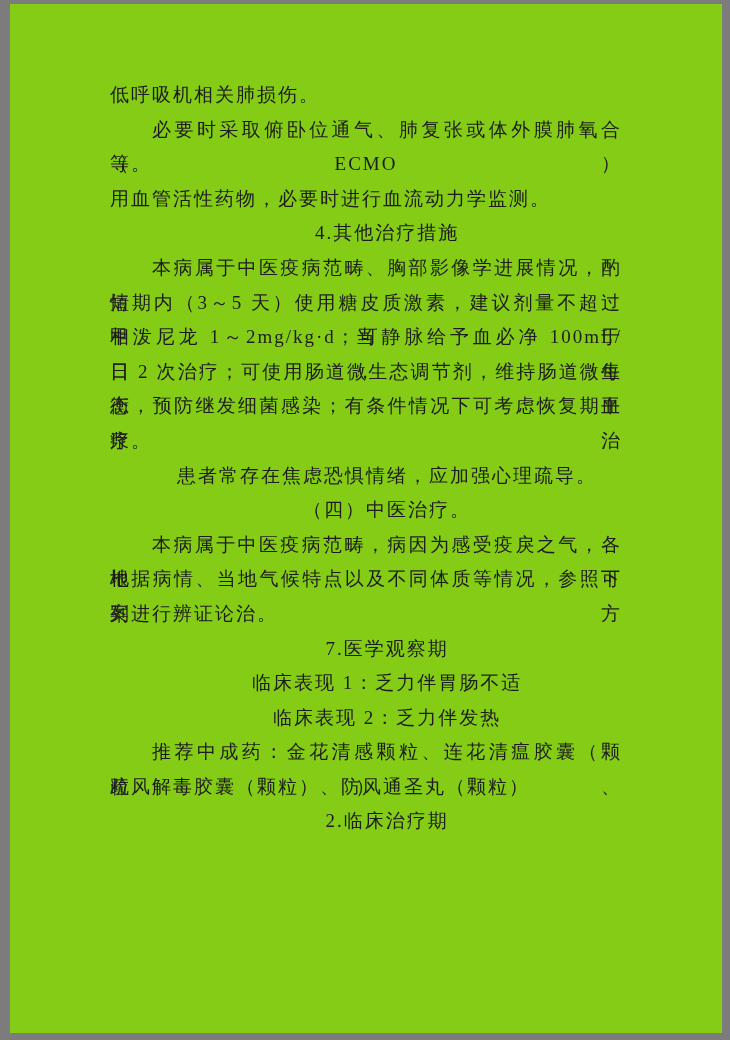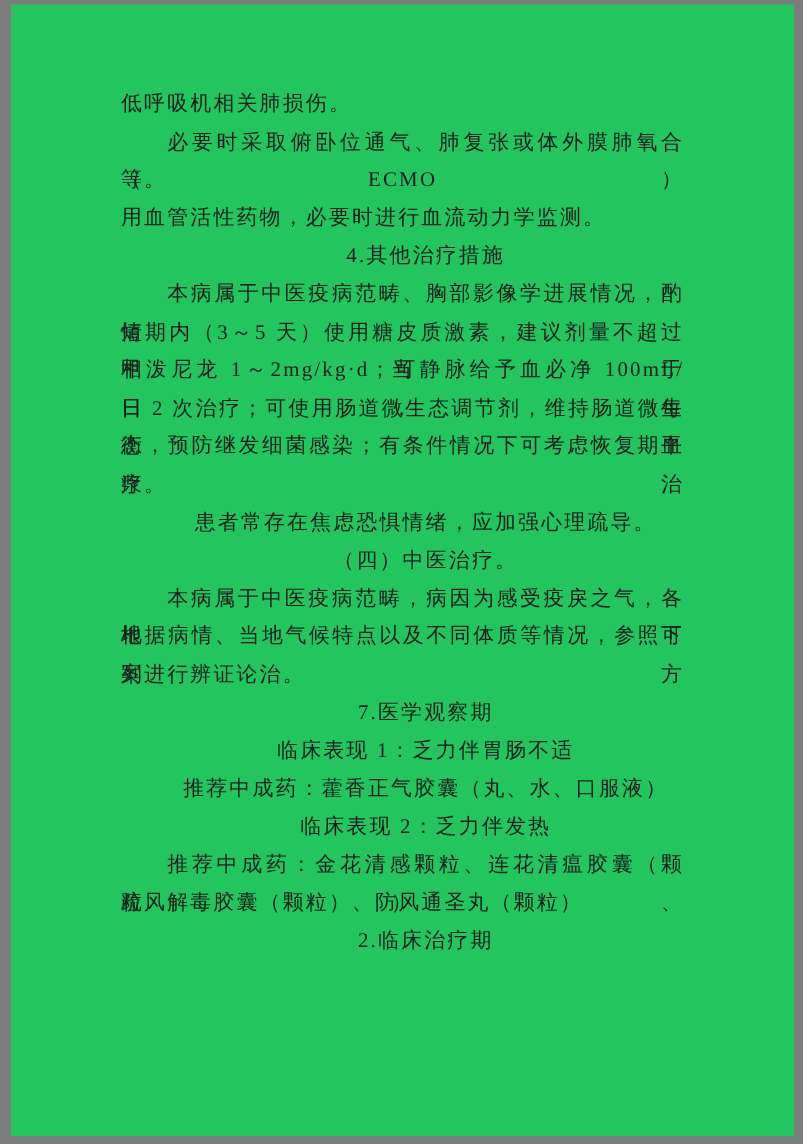--- a/index.html
+++ b/index.html
@@ -13,21 +13,21 @@
     position: relative;
     overflow: hidden;
     font-family: "Liberation Serif", "DejaVu Serif", serif;
   }
   .paper {
     position: absolute;
     left: 10px;
     top: 4px;
     width: 712px;
     height: 1029px;
-    background: #22c55e;
+    background: #84cc16;
   }
   .textblock {
     position: absolute;
     left: 100px;
     top: 74px;
     width: 512px;
   }
   .line {
     margin: 0;
     padding: 0;
@@ -66,19 +66,18 @@
     <p class="line justify">日 2 次治疗；可使用肠道微生态调节剂，维持肠道微生态平</p>
     <p class="line justify">衡，预防继发细菌感染；有条件情况下可考虑恢复期血浆治</p>
     <p class="line">疗。</p>
     <p class="line indent">患者常存在焦虑恐惧情绪，应加强心理疏导。</p>
     <p class="line indent">（四）中医治疗。</p>
     <p class="line indent justify">本病属于中医疫病范畴，病因为感受疫戾之气，各地可</p>
     <p class="line justify">根据病情、当地气候特点以及不同体质等情况，参照下列方</p>
     <p class="line">案进行辨证论治。</p>
     <p class="line indent">7.医学观察期</p>
     <p class="line indent">临床表现 1：乏力伴胃肠不适</p>
-    <p class="line indent">推荐中成药：藿香正气胶囊（丸、水、口服液）</p>
     <p class="line indent">临床表现 2：乏力伴发热</p>
     <p class="line indent justify">推荐中成药：金花清感颗粒、连花清瘟胶囊（颗粒）、</p>
     <p class="line">疏风解毒胶囊（颗粒）、防风通圣丸（颗粒）</p>
     <p class="line indent">2.临床治疗期</p>
   </div>
 </div>
 
 </body></html>

